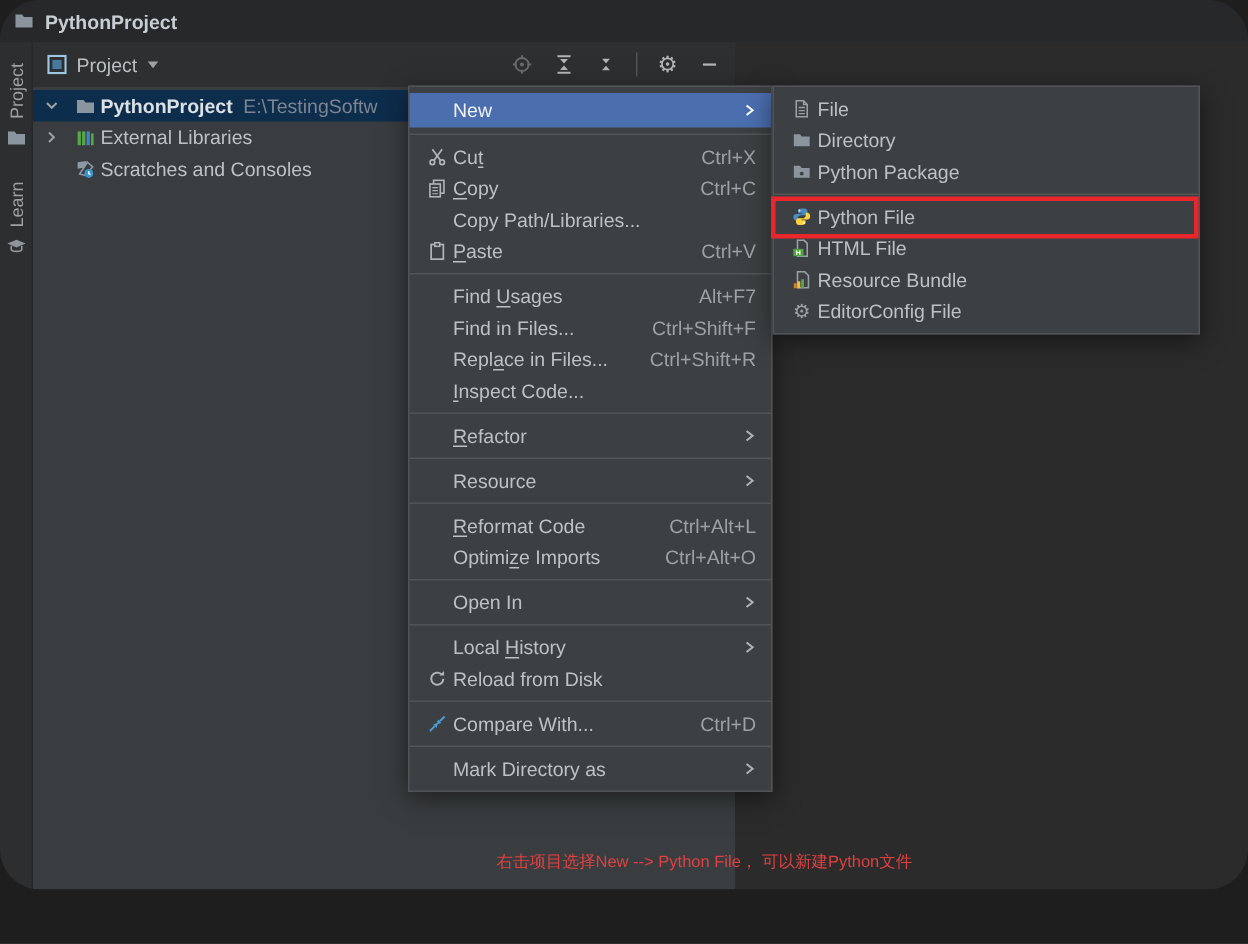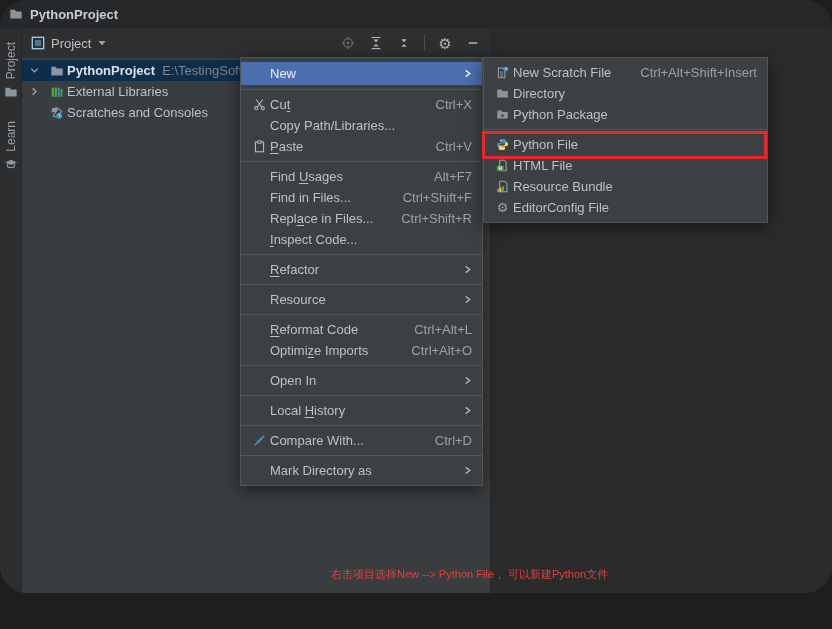--- a/index.html
+++ b/index.html
@@ -31,21 +31,21 @@
   .tree-row.selected{background:var(--treesel,#0d2d4c);}
   .tr-chevron{width:17px;flex:none;display:inline-flex;}
   .tr-icon{width:21px;flex:none;display:inline-flex;}
   .tr-label.bold{font-weight:bold;color:#dce1e6;}
   .tr-path{color:#7d8592;margin-left:7px;}
 
   .editor-area{position:absolute;left:490px;top:28px;right:0;bottom:0;background:#2b2b2b;}
 
   
   .menu{position:absolute;background:#3d4042;border:1px solid #515456;box-shadow:0 4px 16px rgba(0,0,0,.5);
-    padding:4px 0;box-sizing:border-box;}
+    padding:4px 0;box-sizing:border-box;margin-left:32px;}
   #context-menu{left:240px;top:57px;width:243px;}
   #new-submenu{left:483px;top:57px;width:285px;}
   .menu-item{height:21px;display:flex;align-items:center;padding:0 10px 0 8px;position:relative;color:#bdc0c4;white-space:nowrap;}
   .menu-item.selected{background:var(--sel,#4b6eaf);color:#eef2f6;height:23px;}
   .mi-icon{width:21px;flex:none;display:inline-flex;align-items:center;}
   .mi-shortcut{margin-left:auto;color:#9da1a5;padding-left:16px;}
   .mi-arrow{margin-left:auto;color:#b0b3b6;display:inline-flex;padding-left:16px;}
   .menu-item.selected .mi-arrow{color:#ffffff;}
   .menu-sep{height:1px;background:#525558;margin:4px 0;}
   u{text-underline-offset:1.5px;}
@@ -212,20 +212,31 @@
           <svg width="13" height="13" viewBox="0 0 16 16">
             <circle cx="4" cy="12.5" r="1.9" fill="none" stroke="#b3b6b9" stroke-width="1.4"></circle>
             <circle cx="12" cy="12.5" r="1.9" fill="none" stroke="#b3b6b9" stroke-width="1.4"></circle>
             <path d="M5.3 11.1L12 1.8M10.7 11.1L4 1.8" stroke="#b3b6b9" stroke-width="1.4" fill="none"></path>
           </svg>
         </span>
         <span class="mi-label">Cu<u>t</u></span>
         <span class="mi-shortcut">Ctrl+X</span>
       </div>
       <div class="menu-item">
+        <span class="ic mi-icon">
+          <svg width="13" height="13" viewBox="0 0 16 16">
+            <rect x="5" y="1.5" width="8.5" height="10.5" fill="none" stroke="#b3b6b9" stroke-width="1.3"></rect>
+            <rect x="2" y="4.5" width="8.5" height="10.5" fill="#3d4042" stroke="#b3b6b9" stroke-width="1.3"></rect>
+            <path d="M4 7.5h4.5M4 10h4.5M4 12.5h4.5" stroke="#b3b6b9" stroke-width="1"></path>
+          </svg>
+        </span>
+        <span class="mi-label"><u>C</u>opy</span>
+        <span class="mi-shortcut">Ctrl+C</span>
+      </div>
+      <div class="menu-item">
         <span class="ic mi-icon"></span>
         <span class="mi-label">Copy Path/Libraries...</span>
       </div>
       <div class="menu-item">
         <span class="ic mi-icon">
           <svg width="13" height="13" viewBox="0 0 16 16">
             <rect x="3" y="2.5" width="10" height="12" fill="none" stroke="#b3b6b9" stroke-width="1.4"></rect>
             <rect x="6" y="1" width="4" height="3" fill="#3d4042" stroke="#b3b6b9" stroke-width="1.2"></rect>
           </svg>
         </span>
@@ -295,20 +306,29 @@
       </div>
       <div class="menu-sep"></div>
       <div class="menu-item">
         <span class="ic mi-icon"></span>
         <span class="mi-label">Local <u>H</u>istory</span>
         <span class="mi-arrow">
           <svg width="9" height="9" viewBox="0 0 10 10">
             <path d="M3 1.5L7.5 5 3 8.5" fill="none" stroke="currentColor" stroke-width="1.5"></path>
           </svg>
         </span>
+      </div>
+      <div class="menu-item">
+        <span class="ic mi-icon">
+          <svg width="13" height="13" viewBox="0 0 16 16">
+            <path d="M13 8a5 5 0 1 1-1.6-3.7" fill="none" stroke="#b3b6b9" stroke-width="1.6"></path>
+            <polygon points="13.6,1.6 13.6,5.4 9.8,5.4" fill="#b3b6b9"></polygon>
+          </svg>
+        </span>
+        <span class="mi-label">Reload from Disk</span>
       </div>
       <div class="menu-sep"></div>
       <div class="menu-item">
         <span class="ic mi-icon">
           <svg width="13" height="13" viewBox="0 0 16 16">
             <line x1="2" y1="14" x2="5.8" y2="10.2" stroke="#4a9fd8" stroke-width="1.6"></line>
             <polygon points="8.6,7.4 4.6,8.6 7.4,11.4" fill="#4a9fd8"></polygon>
             <line x1="14" y1="2" x2="10.2" y2="5.8" stroke="#4a9fd8" stroke-width="1.6"></line>
             <polygon points="7.4,8.6 11.4,7.4 8.6,4.6" fill="#4a9fd8"></polygon>
           </svg>
@@ -324,28 +344,26 @@
           <svg width="9" height="9" viewBox="0 0 10 10">
             <path d="M3 1.5L7.5 5 3 8.5" fill="none" stroke="currentColor" stroke-width="1.5"></path>
           </svg>
         </span>
       </div>
     </div>
   <div class="menu" id="new-submenu">
       <div class="menu-item">
         <span class="ic mi-icon">
           <svg width="13" height="13" viewBox="0 0 16 16">
-            <path d="M3 2.5h5.5l2.5 2.5v9.5H3z" fill="none" stroke="#9aa0a6" stroke-width="1.3"></path>
-            <path d="M5 7.5h4M5 10h4M5 12.5h4" stroke="#9aa0a6" stroke-width="1"></path>
-            <circle cx="12.2" cy="3.8" r="3" fill="#3994d1"></circle>
-            <path d="M12.2 2.3v1.6l1.2.7" stroke="#fff" stroke-width=".9" fill="none"></path>
-          </svg>
-        </span>
-        <span class="mi-label">New Scratch File</span>
-        <span class="mi-shortcut">Ctrl+Alt+Shift+Insert</span>
+            <path d="M3.5 1.5h6l3 3v10h-9z" fill="none" stroke="#9aa0a6" stroke-width="1.3"></path>
+            <path d="M9.5 1.5v3h3" fill="none" stroke="#9aa0a6" stroke-width="1.3"></path>
+            <path d="M5.5 7h5M5.5 9.5h5M5.5 12h5" stroke="#9aa0a6" stroke-width="1.1"></path>
+          </svg>
+        </span>
+        <span class="mi-label">File</span>
       </div>
       <div class="menu-item">
         <span class="ic mi-icon">
           <svg width="13" height="13" viewBox="0 0 16 16">
             <path fill="#8a959f" d="M1.5 3h5l1.5 2h6.5v8H1.5z"></path>
           </svg>
         </span>
         <span class="mi-label">Directory</span>
       </div>
       <div class="menu-item">

